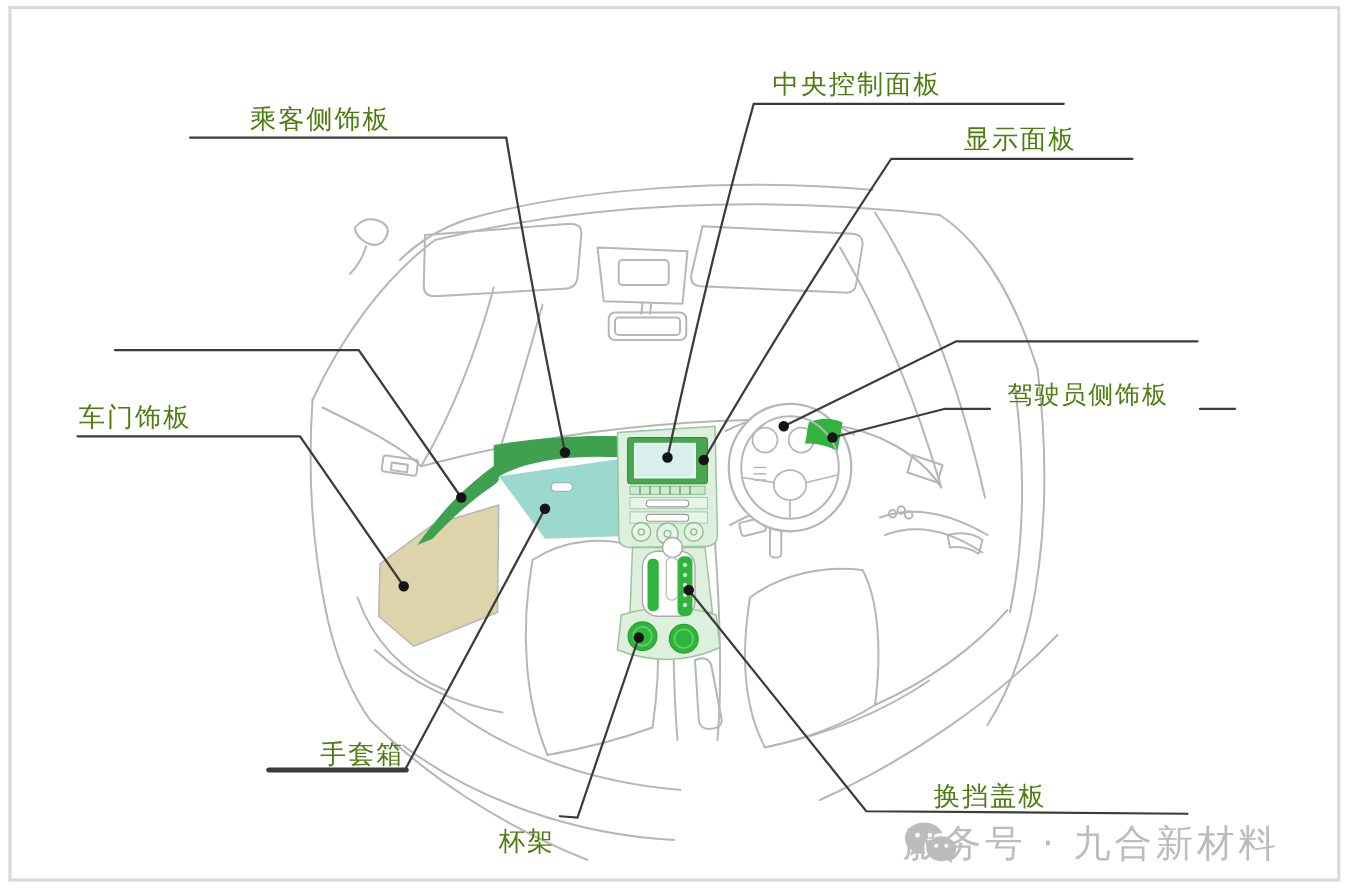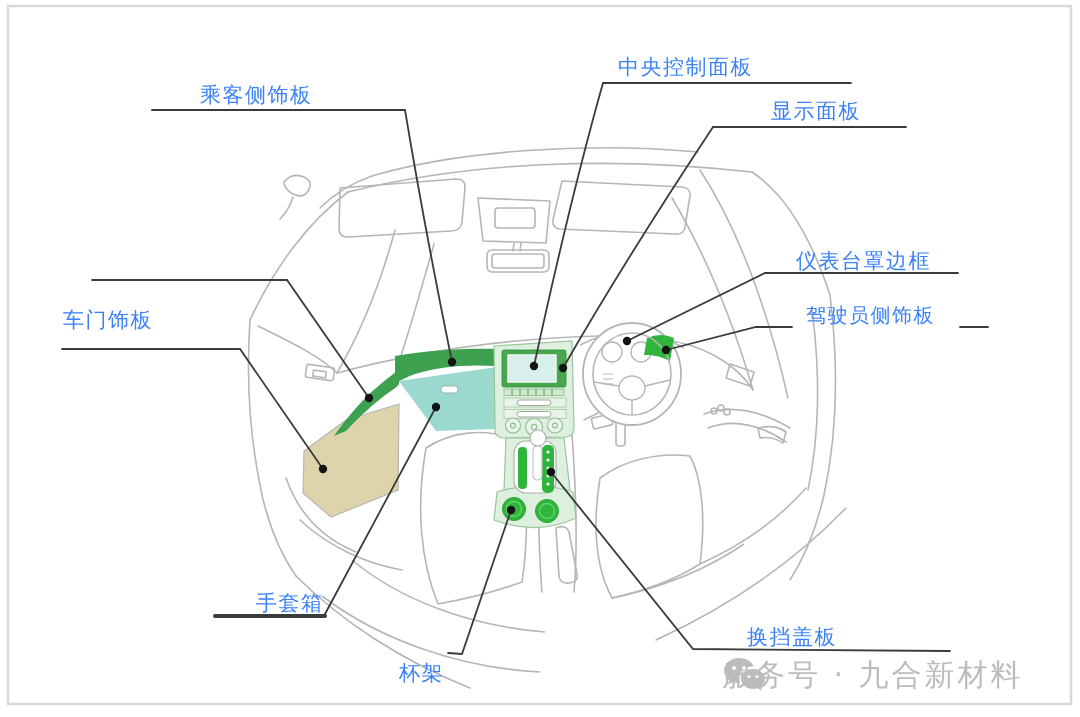--- a/index.html
+++ b/index.html
@@ -1,25 +1,25 @@
 <!DOCTYPE html>
 <html><head>
 <meta charset="utf-8">
 <style>
   html,body{margin:0;padding:0;background:#ffffff;}
   .stage{position:relative;width:1080px;height:717px;background:#ffffff;overflow:hidden;
          font-family:"DejaVu Sans","Liberation Sans",sans-serif;}
   .stage svg{position:absolute;left:0;top:0;}
-  .part-label{position:absolute;color:#3b82f6;font-size:21px;letter-spacing:1.5px;
+  .part-label{position:absolute;color:#4d7c0f;font-size:21px;letter-spacing:1.5px;
               white-space:nowrap;line-height:1.1;}
   .lab-central{left:618px;top:56px;}
   .lab-display{left:747px;top:100px;margin-left:24px;}
   .lab-passenger{left:200px;top:84px;}
   .lab-doorswitch{left:117px;top:256px;}
-  .lab-doortrim{left:63px;top:309px;}
+  .lab-doortrim{left:63px;top:323px;}
   .lab-bezel{left:796px;top:250px;}
   .lab-driver{left:806px;top:304px;font-size:20px;}
   .lab-glovebox{left:232px;top:592px;margin-left:24px;}
   .lab-cup{left:399px;top:662px;}
   .lab-shift{left:747px;top:626px;}
   .watermark{position:absolute;left:722px;top:655px;display:flex;align-items:center;gap:8px;
              color:#bcbcbc;}
   .watermark .wm-text{font-size:30px;letter-spacing:3px;white-space:nowrap;}
 </style>
 </head>
@@ -186,21 +186,20 @@
         <circle cx="436" cy="407" r="4.2"></circle>
     <circle cx="511" cy="510" r="4.2"></circle>
         <circle cx="551" cy="472" r="4.2"></circle>
   </g>
 </svg>
 
   <div class="part-label lab-central">中央控制面板</div>
   <div class="part-label lab-display">显示面板</div>
   <div class="part-label lab-passenger">乘客侧饰板</div>
   <div class="part-label lab-doortrim">车门饰板</div>
-  <div class="part-label lab-bezel">仪表台罩边框</div>
   <div class="part-label lab-driver">驾驶员侧饰板</div>
   <div class="part-label lab-glovebox">手套箱</div>
   <div class="part-label lab-cup">杯架</div>
   <div class="part-label lab-shift">换挡盖板</div>
 
   <div class="watermark">
     <svg width="46" height="40" viewBox="0 0 46 40">
       <g fill="#bcbcbc">
         <path d="M17,3 C8.7,3 2,8.6 2,15.5 C2,19.4 4.1,22.8 7.4,25.1 L6,29.5 L11.1,26.9 C12.9,27.5 14.9,27.9 17,27.9 C17.4,27.9 17.8,27.9 18.2,27.8 C17.6,26.4 17.3,24.9 17.3,23.3 C17.3,16.8 23.2,11.6 30.4,11.6 C30.9,11.6 31.3,11.6 31.8,11.7 C30.2,6.6 24.2,3 17,3 Z"></path>
         <path d="M31,14 C24.4,14 19.1,18.5 19.1,24 C19.1,29.5 24.4,34 31,34 C32.6,34 34.2,33.7 35.6,33.2 L40,35.4 L38.8,31.7 C41.4,29.9 43,27.1 43,24 C43,18.5 37.6,14 31,14 Z"></path>

